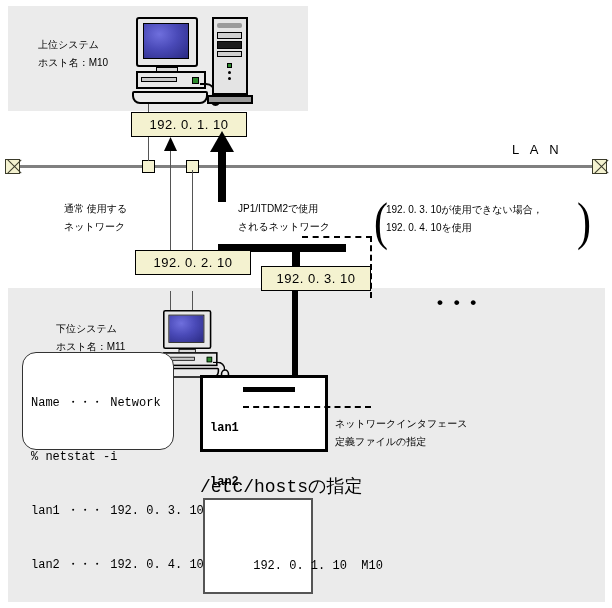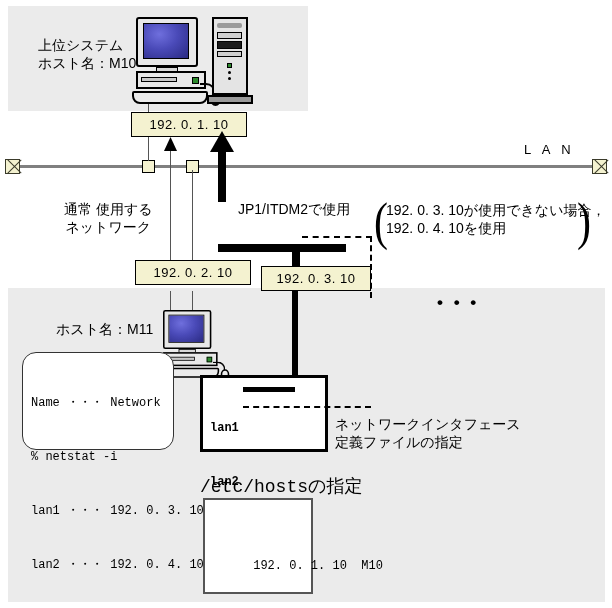--- a/index.html
+++ b/index.html
@@ -76,21 +76,21 @@
     position: absolute;
     width: 1px;
     background: #555;
   }
   .thick {
     position: absolute;
     background: #000000;
   }
   .jp-text {
     position: absolute;
-    font-size: 14px;
+    font-size: 10px;
     line-height: 18px;
     color: #000;
     white-space: nowrap;
   }
   .mono-text {
     position: absolute;
     font-family: "Liberation Mono", "DejaVu Sans Mono", monospace;
     font-size: 12px;
     line-height: 18px;
     color: #000;
@@ -222,21 +222,21 @@
 <body>
 
 <div id="stage">
 
   <div class="gray-panel" style="left:8px; top:6px; width:300px; height:105px;"></div>
   <div class="gray-panel" style="left:8px; top:288px; width:597px; height:314px;"></div>
 
   <div class="lan-line" style="left:14px; top:165px; width:584px; height:3px;"></div>
   <div class="lan-cap" style="left:5px; top:159px;"></div>
   <div class="lan-cap" style="left:592px; top:159px;"></div>
-  <div class="lan-label" style="left:524px; top:142px;">L A N</div>
+  <div class="lan-label" style="left:512px; top:142px;">L A N</div>
 
   <div class="tap" style="left:142px; top:160px;"></div>
   <div class="tap" style="left:186px; top:160px;"></div>
 
   <div class="pc" style="left:136px; top:17px;">
     <div class="mon-out"></div>
     <div class="mon-scr"></div>
     <div class="mon-neck"></div>
     <div class="base"></div>
     <div class="base-slot"></div>
@@ -277,49 +277,51 @@
   <div class="thin-v" style="left:192px; top:170px; height:102px;"></div>
 
   <div class="thick" style="left:218px; top:150px; width:8px; height:52px;"></div>
   <svg style="position:absolute; left:209px; top:131px;" width="26" height="22" viewBox="0 0 26 22">
     <polygon points="13,0 25,21 1,21" fill="#000"></polygon>
   </svg>
 
   <div class="thick" style="left:218px; top:244px; width:128px; height:8px;"></div>
   <div class="thick" style="left:292px; top:252px; width:8px; height:20px;"></div>
 
-  <div class="jp-text" style="left:64px; top:200px; text-align:center;">
+  <div class="jp-text" style="left:64px; top:200px; ">
     <div>通常 使用する</div>
     <div>ネットワーク</div>
   </div>
 
   <div class="jp-text" style="left:238px; top:200px;">
     <div>JP1/ITDM2で使用</div>
+    <div>されるネットワーク</div>
   </div>
 
   <div class="paren" style="left:374px; top:200px;">(</div>
   <div class="paren" style="left:577px; top:200px;">)</div>
   <div class="jp-text" style="left:386px; top:201px;">
     <div>192. 0. 3. 10が使用できない場合，</div>
     <div>192. 0. 4. 10を使用</div>
   </div>
 
   <div class="dashed-v" style="left:370px; top:236px; height:62px;"></div>
   <div class="dashed-h" style="left:302px; top:236px; width:70px;"></div>
 
-  <div class="ip-box" style="left:135px; top:260px; width:116px; height:25px;">192. 0. 2. 10</div>
+  <div class="ip-box" style="left:135px; top:250px; width:116px; height:25px;">192. 0. 2. 10</div>
   <div class="ip-box" style="left:261px; top:266px; width:110px; height:25px;">192. 0. 3. 10</div>
   <div class="dots" style="left:437px; top:293px;">• • •</div>
 
   <div class="thin-v" style="left:170px; top:291px; height:20px;"></div>
   <div class="thin-v" style="left:192px; top:291px; height:20px;"></div>
 
   <div class="thick" style="left:292px; top:291px; width:6px; height:92px;"></div>
 
   <div class="jp-text" style="left:56px; top:320px;">
+    <div>下位システム</div>
     <div>ホスト名：M11</div>
   </div>
 
   <div class="pc" style="left:163px; top:310px; transform: scale(0.78); transform-origin: 0 0;">
     <div class="mon-out"></div>
     <div class="mon-scr"></div>
     <div class="mon-neck"></div>
     <div class="base"></div>
     <div class="base-slot"></div>
     <div class="base-led"></div>

